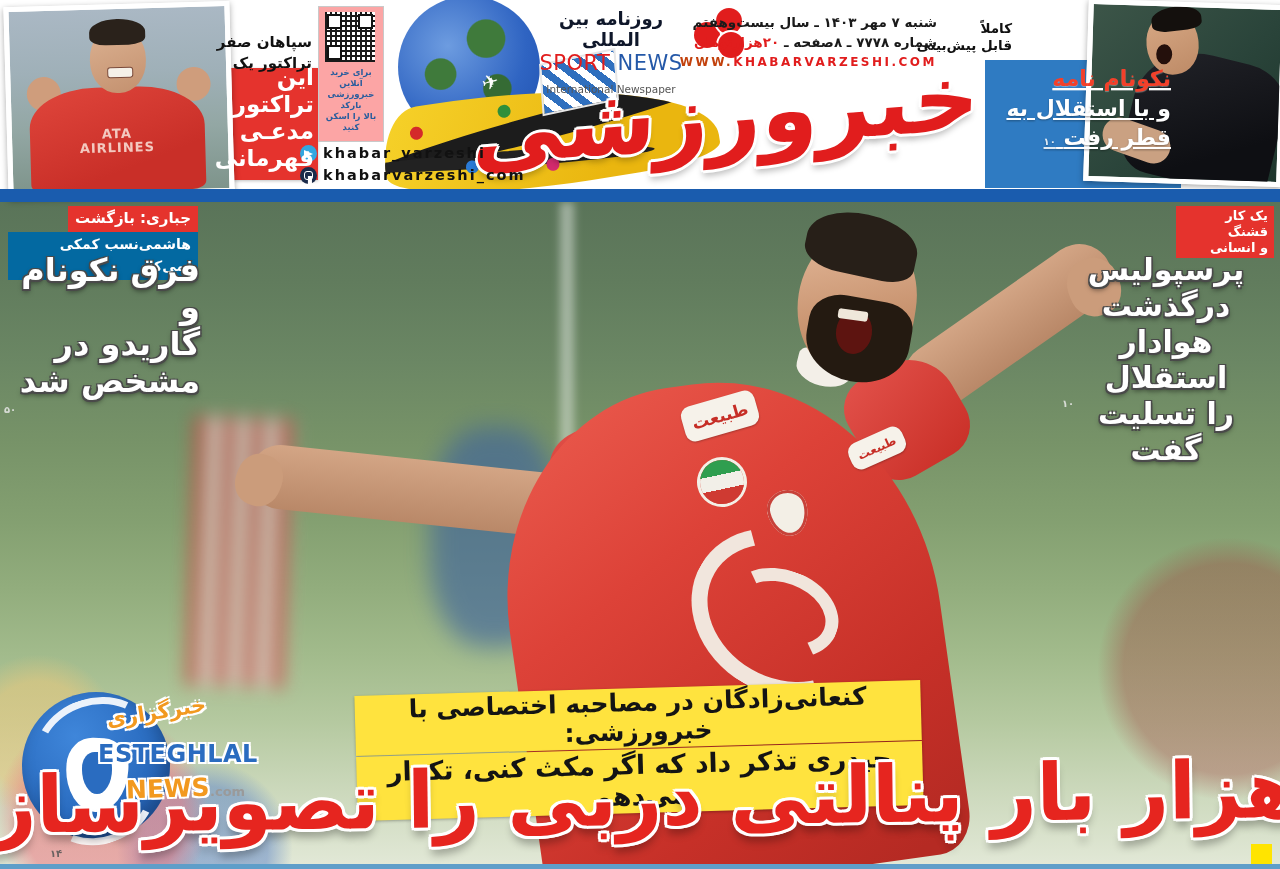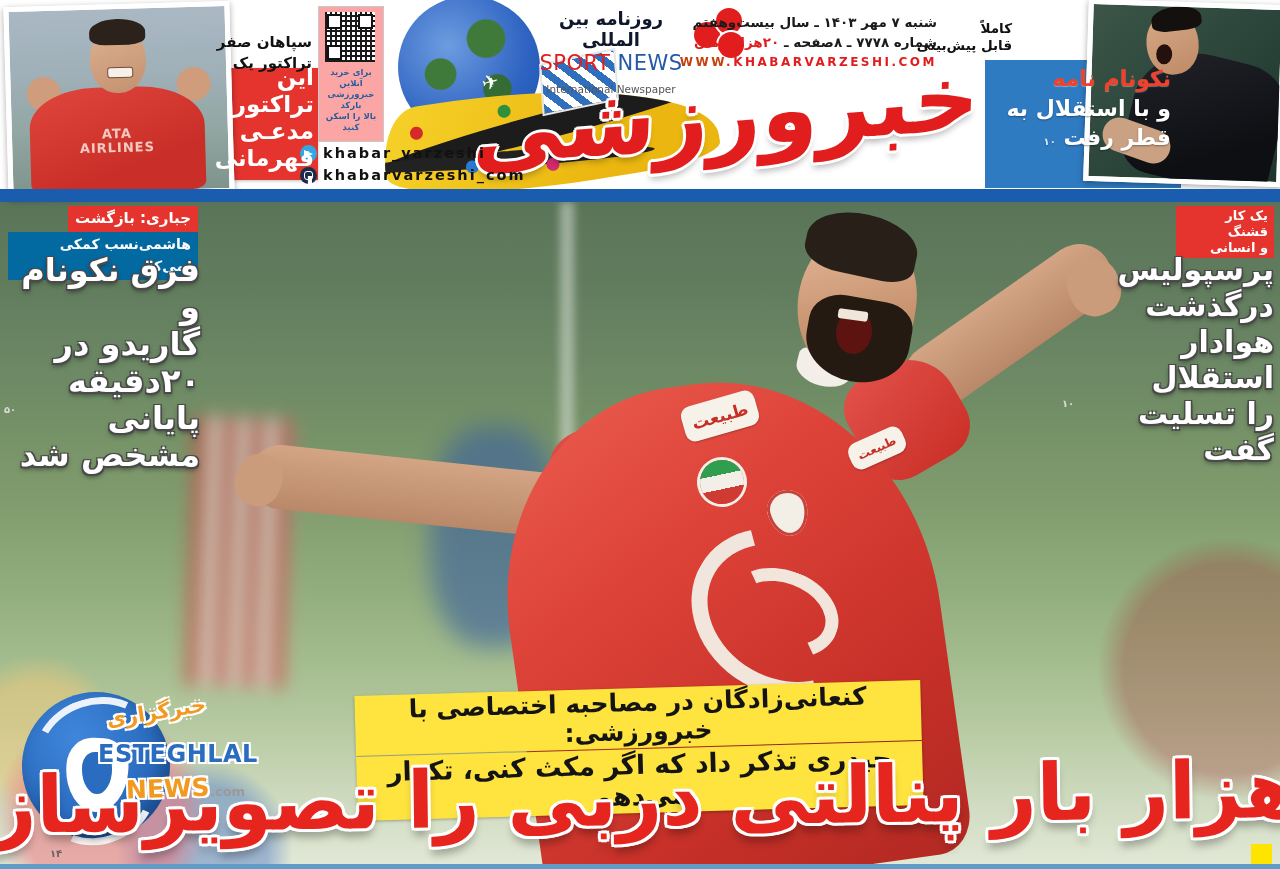--- a/index.html
+++ b/index.html
@@ -66,21 +66,21 @@
   .title-sub{font-size:10.5px;color:#555;margin-top:8px;}
 
   .dateblock{left:645px;top:12px;width:292px;text-align:right;z-index:4;color:#1a1a1a;font-size:13.5px;line-height:20px;font-weight:bold;}
   .price{color:#e11d1d;}
   .url{letter-spacing:2.5px;font-size:12px;}
   .url .www{color:#c2410c;} .url .dom{color:#e11d1d;text-align:right;}
 
   .tr-kicker{left:912px;top:20px;width:100px;text-align:right;color:#111;font-size:13.5px;line-height:17px;font-weight:bold;z-index:5;}
   .tr-bluebox{left:985px;top:60px;width:196px;height:128px;background:#2f7bc2;z-index:2;}
   .tr-text{left:975px;top:64px;width:196px;text-align:right;font-size:22px;line-height:29.5px;font-weight:bold;z-index:6;color:#fff;
-           text-shadow:0 1px 2px rgba(0,0,0,.35);}
+           text-shadow:0 1px 2px rgba(0,0,0,.35);text-decoration:underline;}
   .tr-red{color:#f3402a;text-shadow:0 1px 1px rgba(255,255,255,.35);}
   .tr-photo{left:1086px;top:2px;width:188px;height:172px;transform:rotate(1.8deg);z-index:5;}
   .trp-inner{position:absolute;inset:0;background:linear-gradient(135deg,#3c5548 0%,#2a443a 55%,#1d352c 100%);}
   .trp-body{position:absolute;left:40px;top:48px;width:150px;height:130px;background:linear-gradient(150deg,#23242a,#0e0f13 70%);border-radius:45% 30% 10% 20%;transform:rotate(12deg);}
   .trp-head{position:absolute;left:54px;top:6px;width:52px;height:62px;background:linear-gradient(160deg,#d8a985,#bd8a66);border-radius:48%;transform:rotate(-8deg);}
   .trp-hair{position:absolute;left:58px;top:0px;width:50px;height:24px;background:#14100d;border-radius:50% 50% 30% 30%;transform:rotate(-8deg);}
   .trp-mouth{position:absolute;left:64px;top:38px;width:16px;height:20px;background:#24100c;border-radius:50%;}
   .trp-arm{position:absolute;left:12px;top:118px;width:70px;height:34px;background:#caa182;border-radius:18px;transform:rotate(18deg);}
 
   .bluebar{left:0;top:189px;width:1280px;height:13px;background:#1a5cae;z-index:7;}
@@ -134,21 +134,21 @@
   .badge{display:inline-block;color:#fff;font-weight:bold;padding:1px 7px 3px;}
   .badge-red{background:#e5332d;font-size:15px;}
   .badge-blue{background:#0369a1;font-size:14px;}
   .ls-badges{left:8px;top:206px;width:190px;text-align:right;z-index:10;line-height:22px;}
   .ls-headline{left:0px;top:252px;width:200px;text-align:right;z-index:10;color:#fff;font-size:32px;line-height:37px;font-weight:bold;
       text-shadow:-1.5px -1.5px 0 #4a4a4a,1.5px -1.5px 0 #4a4a4a,-1.5px 1.5px 0 #4a4a4a,1.5px 1.5px 0 #4a4a4a,0 3px 5px rgba(0,0,0,.5);}
   .ls-page{left:4px;top:404px;color:#e9e9e9;z-index:10;}
 
   .rs-badge{left:1176px;top:206px;width:98px;z-index:10;text-align:right;}
   .rs-badge .badge{font-size:13px;line-height:16px;padding:2px 6px;}
-  .rs-headline{left:1058px;top:252px;width:216px;text-align:right;z-index:10;color:#fff;font-size:30px;line-height:36px;font-weight:bold;
+  .rs-headline{left:1058px;top:252px;width:216px;text-align:center;z-index:10;color:#fff;font-size:30px;line-height:36px;font-weight:bold;
       text-shadow:-1.5px -1.5px 0 #4a4a4a,1.5px -1.5px 0 #4a4a4a,-1.5px 1.5px 0 #4a4a4a,1.5px 1.5px 0 #4a4a4a,0 3px 5px rgba(0,0,0,.5);}
   .rs-page{left:1062px;top:398px;color:#e9e9e9;z-index:10;}
 
   
   .caption{left:356px;top:688px;width:566px;z-index:11;transform:rotate(-1.6deg);text-align:center;}
   .cap-line{display:inline-block;background:#ffe33e;color:#141414;font-weight:bold;padding:0 10px 2px;box-shadow:0 1px 3px rgba(0,0,0,.3);}
   .cap1{font-size:25px;}
   .cap2{font-size:26.5px;margin-top:1px;}
 
   
@@ -315,21 +315,20 @@
     <div class="swoosh2"></div>
   </div>
 
   <div class="abs ls-badges rtl">
     <span class="badge badge-red">جباری: بازگشت</span><br>
     <span class="badge badge-blue">هاشمی‌نسب کمکی نمی‌کند</span>
   </div>
   <div class="abs ls-headline rtl">
     <div>فرق نکونام و</div>
     <div>گاریدو در</div>
-    <div>۲۰دقیقه پایانی</div>
     <div>مشخص شد</div>
   </div>
   <div class="abs ls-page pagemark">۵۰</div>
 
   <div class="abs rs-badge rtl">
     <span class="badge badge-red">
       <span>یک کار قشنگ</span><br><span>و انسانی</span>
     </span>
   </div>
   <div class="abs rs-headline rtl">

